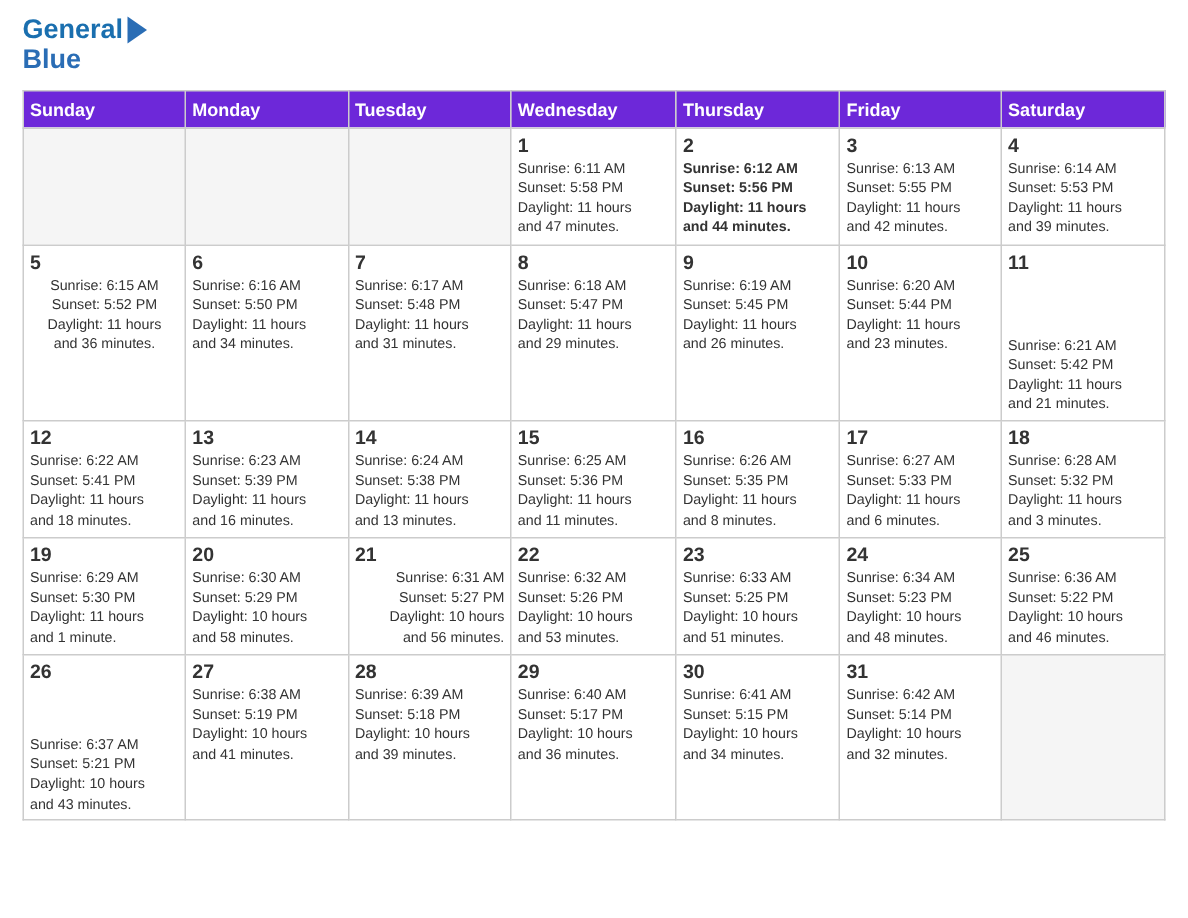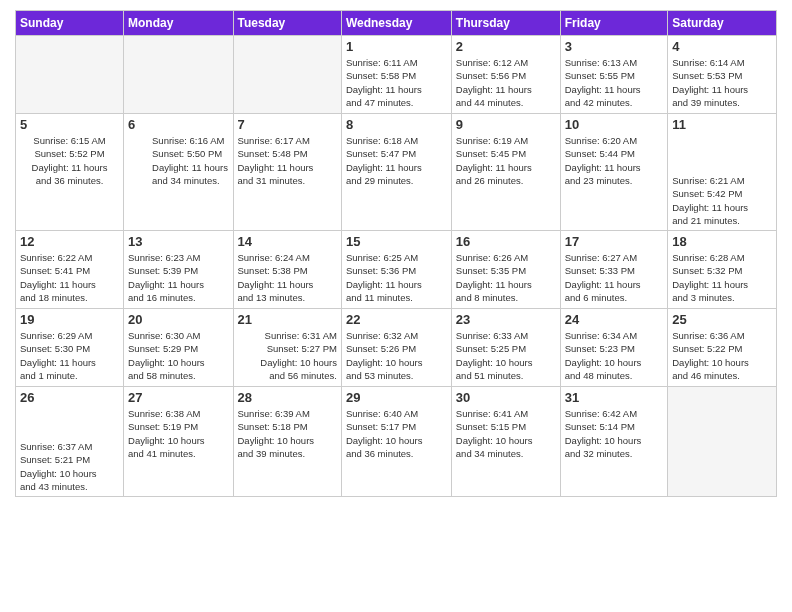--- a/index.html
+++ b/index.html
@@ -16,20 +16,35 @@
     .calendar th { background: #6d28d9; color: #fff; font-size: 12px; padding: 5px 4px; text-align: left; border: 1px solid #ccc; }
     .calendar td { border: 1px solid #ccc; vertical-align: top; padding: 3px 4px; font-size: 10px; color: #333; background: #fff; height: 78px; width: 113px; }
     .calendar td.empty { background: #f5f5f5; }
     .day-num { font-size: 13px; font-weight: bold; margin-bottom: 2px; }
     .day-info { font-size: 9.5px; line-height: 1.4; color: #333; }
   </style>
 </head>
 <body>
 
 <div class="container">
+  <div class="header">
+    <div class="logo">
+      <div style="display:flex;flex-direction:column;align-items:flex-start;">
+        <div style="display:flex;align-items:center;">
+          <span class="logo-text"><span>General</span></span>
+          <div style="width:0;height:0;border-left:13px solid #2a6db5;border-top:9px solid transparent;border-bottom:9px solid transparent;margin-left:3px;"></div>
+        </div>
+        <span class="logo-text" style="color:#2a6db5;font-size:18px;">Blue</span>
+      </div>
+    </div>
+    <div class="title-block">
+      <div class="month-title"></div>
+      <div class="location"></div>
+    </div>
+  </div>
 
   <table class="calendar">
     <thead>
       <tr id="weekday-header">
           <th>Sunday</th>
           <th>Monday</th>
           <th>Tuesday</th>
           <th>Wednesday</th>
           <th>Thursday</th>
           <th>Friday</th>
@@ -43,21 +58,21 @@
           <td class="empty"></td>
           <td>
             <div class="day-num">1</div>
             <div class="day-info" style="white-space: pre-line;">Sunrise: 6:11 AM
 Sunset: 5:58 PM
 Daylight: 11 hours
 and 47 minutes.</div>
           </td>
           <td>
             <div class="day-num">2</div>
-            <div class="day-info" style="white-space: pre-line;">Sunrise: 6:12 AM
+            <div class="day-info" style="white-space: pre-line; font-weight: bold;">Sunrise: 6:12 AM
 Sunset: 5:56 PM
 Daylight: 11 hours
 and 44 minutes.</div>
           </td>
           <td>
             <div class="day-num">3</div>
             <div class="day-info" style="white-space: pre-line;">Sunrise: 6:13 AM
 Sunset: 5:55 PM
 Daylight: 11 hours
 and 42 minutes.</div>
@@ -73,21 +88,21 @@
         <tr>
           <td>
             <div class="day-num">5</div>
             <div class="day-info" style="white-space: pre-line; text-align: center;">Sunrise: 6:15 AM
 Sunset: 5:52 PM
 Daylight: 11 hours
 and 36 minutes.</div>
           </td>
           <td>
             <div class="day-num">6</div>
-            <div class="day-info" style="white-space: pre-line; margin-left: 24px;">Sunrise: 6:16 AM
+            <div class="day-info" style="white-space: pre-line;">Sunrise: 6:16 AM
 Sunset: 5:50 PM
 Daylight: 11 hours
 and 34 minutes.</div>
           </td>
           <td>
             <div class="day-num">7</div>
             <div class="day-info" style="white-space: pre-line;">Sunrise: 6:17 AM
 Sunset: 5:48 PM
 Daylight: 11 hours
 and 31 minutes.</div>

